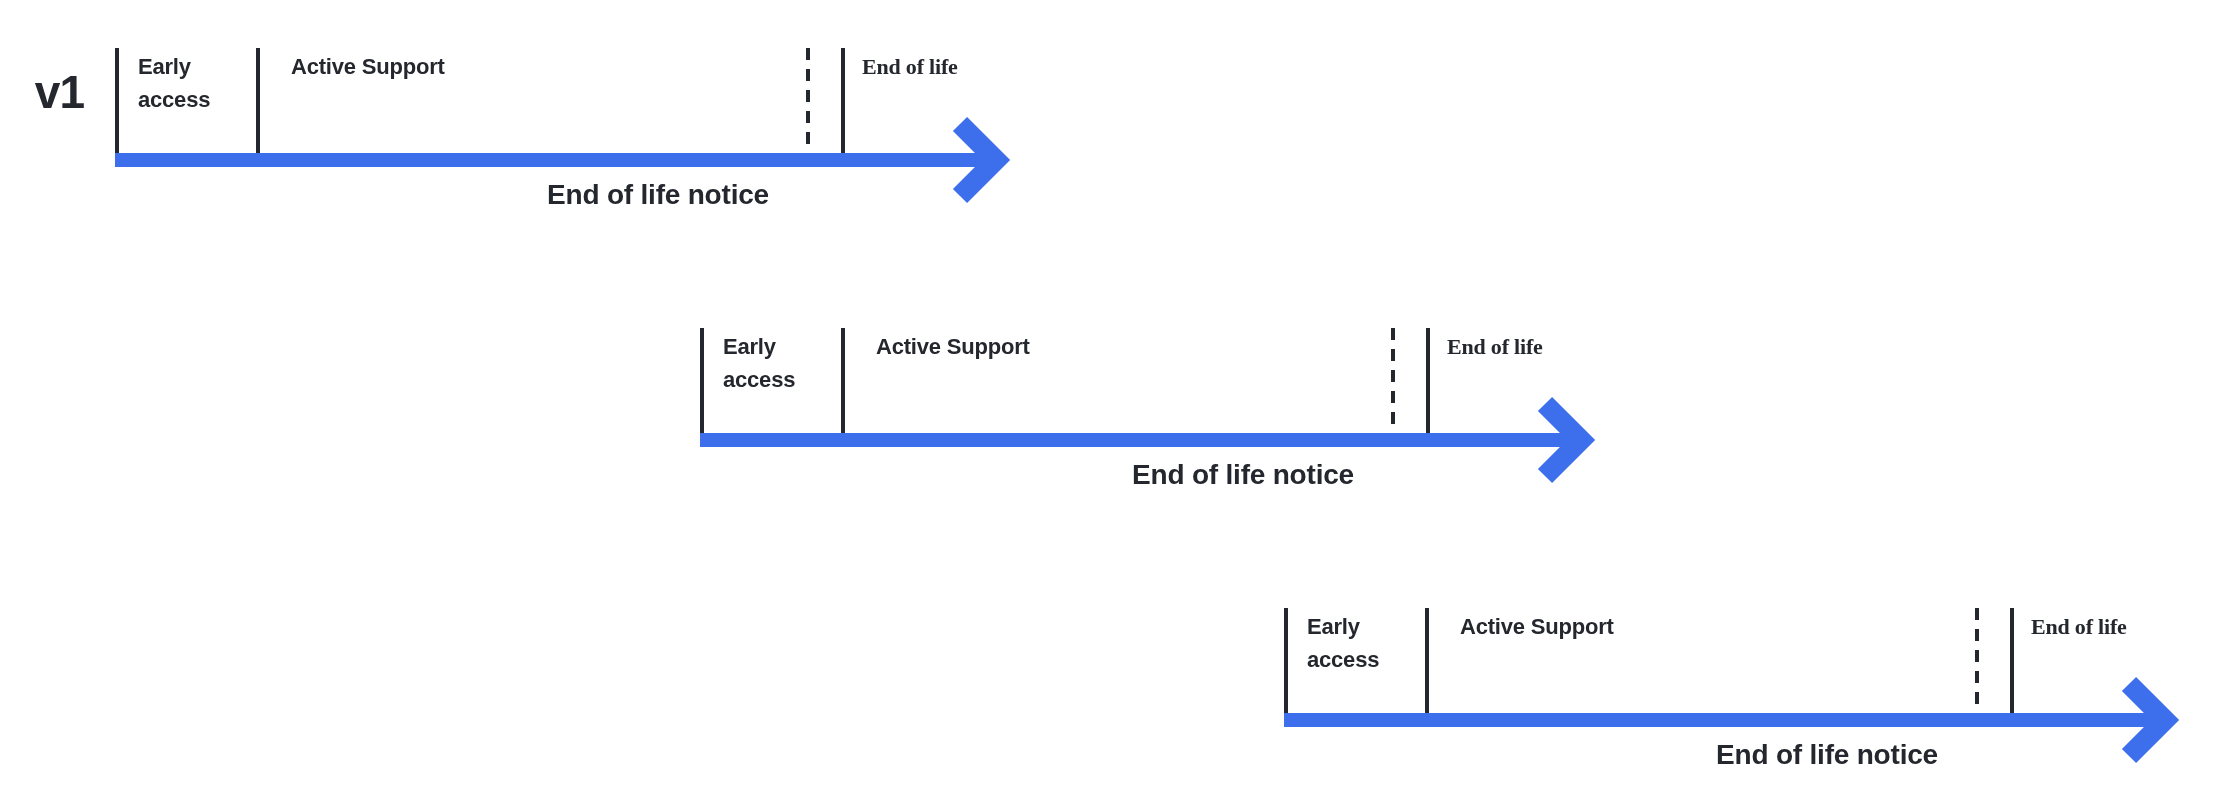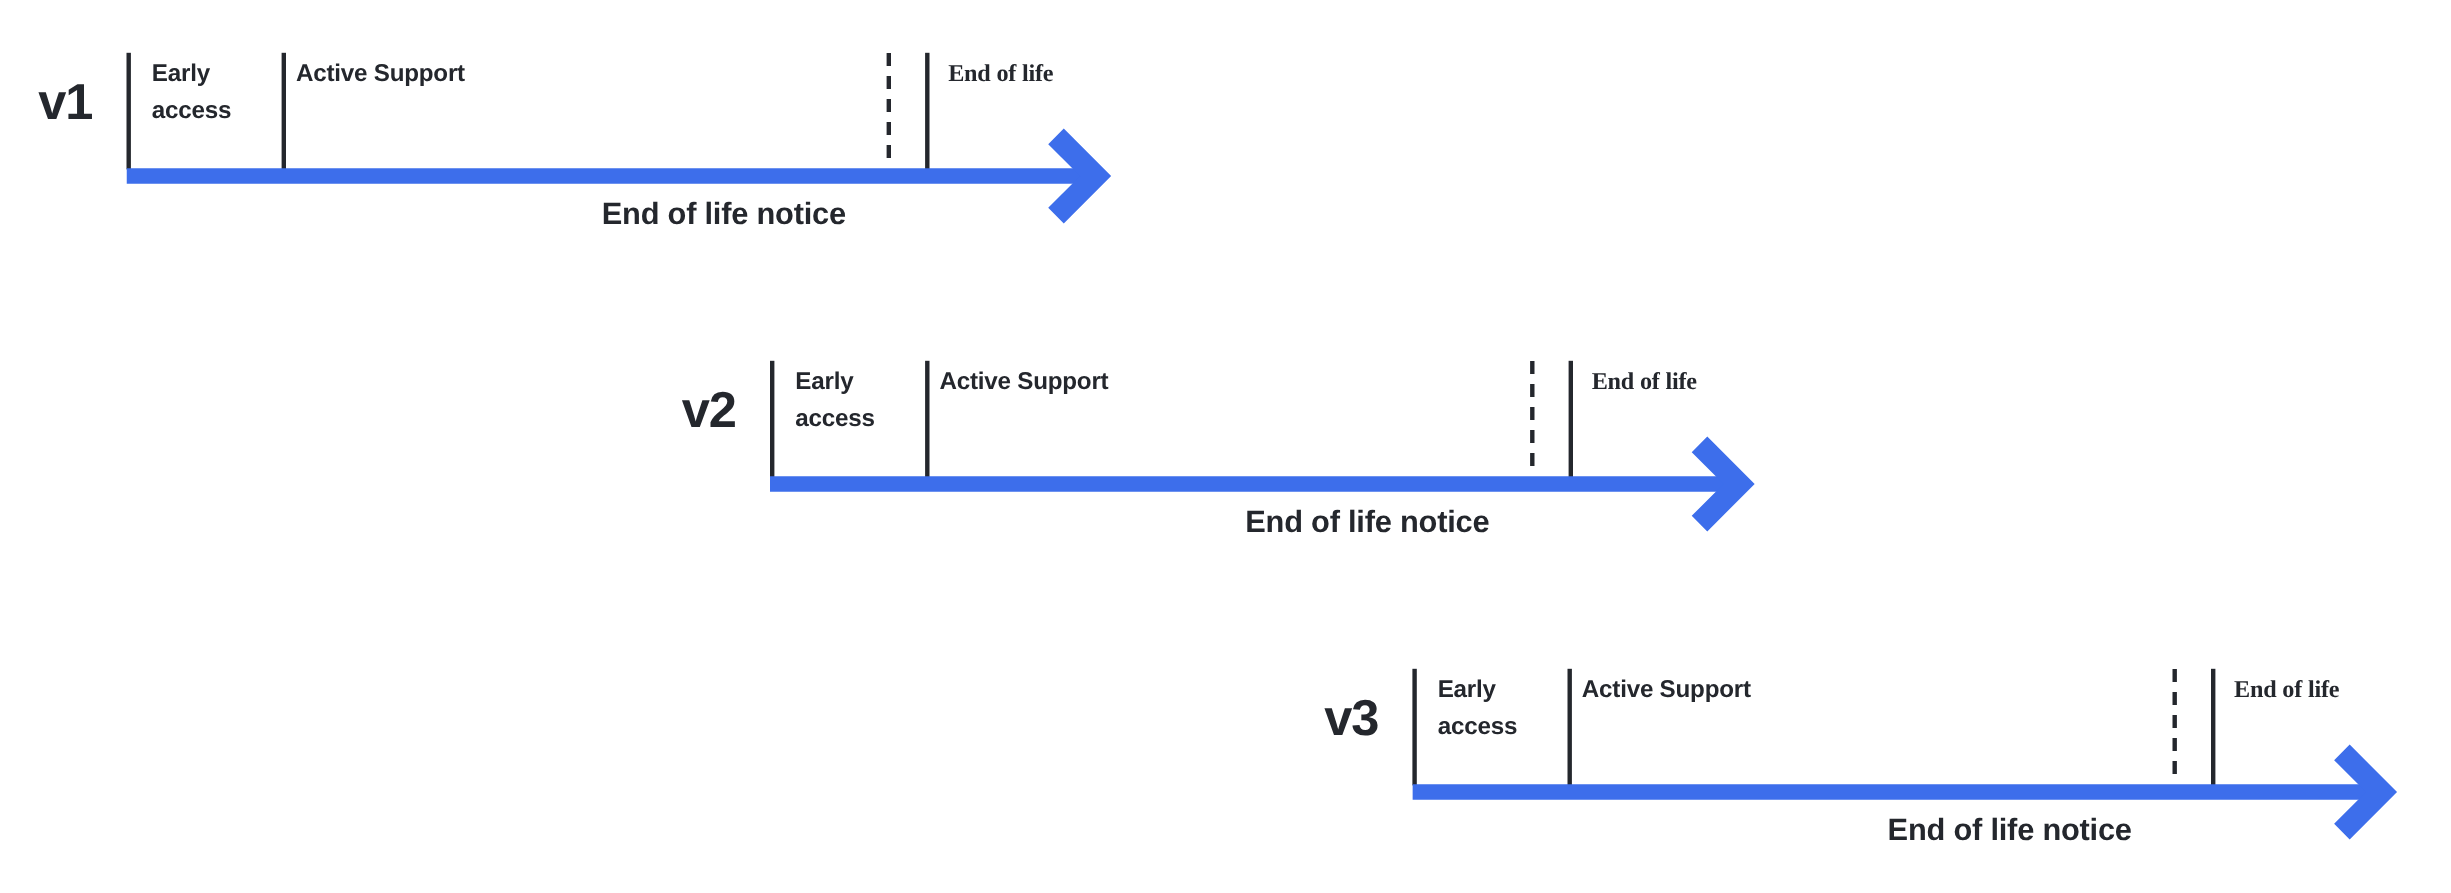--- a/index.html
+++ b/index.html
@@ -56,21 +56,21 @@
   }
   .phase-label {
     position: absolute;
     top: 2px;
     font-size: 22px;
     line-height: 33px;
     white-space: nowrap;
     letter-spacing: -0.2px;
   }
   .phase-early  { left: 261px; width: 116px; white-space: normal; }
-  .phase-active { left: 392px; }
+  .phase-active { left: 414px; }
   .phase-eol    { left: 985px; font-family: Liberation Serif, serif; }
   .arrow-svg {
     position: absolute;
     left: 238px;
     top: 64px;
     width: 902px;
     height: 96px;
     display: block;
   }
   .notice {
@@ -100,37 +100,35 @@
     <div class="phase-label phase-active">Active Support</div>
     <div class="phase-label phase-eol">End of life</div>
     <svg class="arrow-svg" viewBox="0 0 902 96">
       <line x1="0" y1="48" x2="876" y2="48" stroke="#3d6eeb" stroke-width="14"></line>
       <path d="M 845 12 L 881 48 L 845 84" fill="none" stroke="#3d6eeb" stroke-width="20" stroke-linejoin="miter"></path>
     </svg>
     <div class="notice">End of life notice</div>
   </div>
 
   <div class="row" style="left:462px; top:328px;">
-    <div class="version">v2</div>
     <div class="tick tick-start"></div>
     <div class="tick tick-active"></div>
     <div class="dashed-line"></div>
     <div class="tick tick-eol"></div>
     <div class="phase-label phase-early">Early access</div>
     <div class="phase-label phase-active">Active Support</div>
     <div class="phase-label phase-eol">End of life</div>
     <svg class="arrow-svg" viewBox="0 0 902 96">
       <line x1="0" y1="48" x2="876" y2="48" stroke="#3d6eeb" stroke-width="14"></line>
       <path d="M 845 12 L 881 48 L 845 84" fill="none" stroke="#3d6eeb" stroke-width="20" stroke-linejoin="miter"></path>
     </svg>
     <div class="notice">End of life notice</div>
   </div>
 
   <div class="row" style="left:1046px; top:608px;">
-    <div class="version">v3</div>
     <div class="tick tick-start"></div>
     <div class="tick tick-active"></div>
     <div class="dashed-line"></div>
     <div class="tick tick-eol"></div>
     <div class="phase-label phase-early">Early access</div>
     <div class="phase-label phase-active">Active Support</div>
     <div class="phase-label phase-eol">End of life</div>
     <svg class="arrow-svg" viewBox="0 0 902 96">
       <line x1="0" y1="48" x2="876" y2="48" stroke="#3d6eeb" stroke-width="14"></line>
       <path d="M 845 12 L 881 48 L 845 84" fill="none" stroke="#3d6eeb" stroke-width="20" stroke-linejoin="miter"></path>

